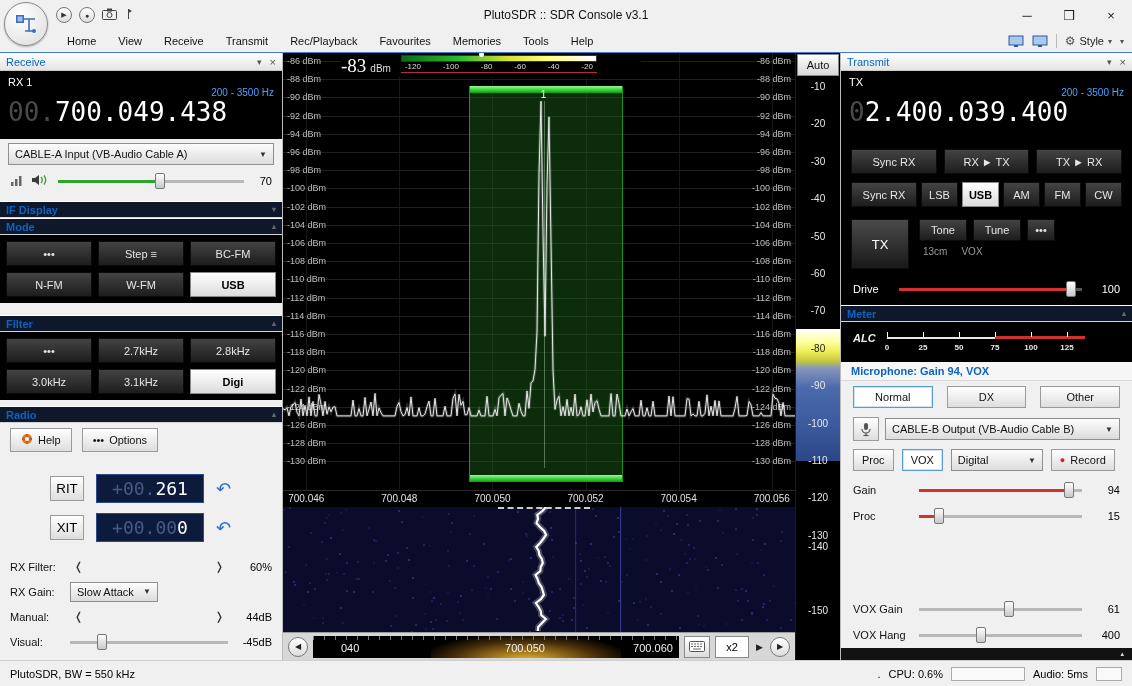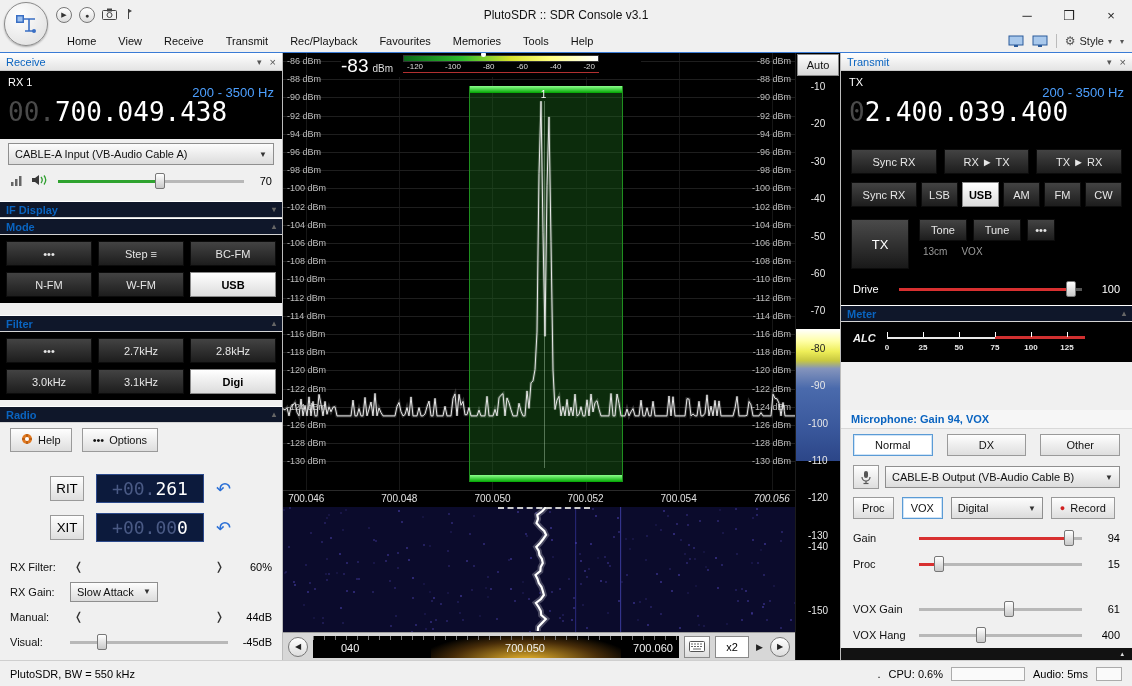--- a/index.html
+++ b/index.html
@@ -33,21 +33,21 @@
   .panel { background:#f0f0f0; display:flex; flex-direction:column; }
   .panel.receive { width:283px; border-right:1px solid #bcbcbc; }
   .panel.transmit { width:292px; border-left:1px solid #bcbcbc; }
   .panel-header { height:18px; flex:none; background:linear-gradient(#ffffff,#e4e4e4); display:flex; align-items:center; padding:0 6px; color:#0a64c0; font-size:11px; border-bottom:1px solid #c9c9c9; }
   .ph-icons { margin-left:auto; display:flex; gap:8px; color:#555; font-size:9px; align-items:center; }
   .ph-icons .x { font-size:11px; }
 
   .freq-block { background:#000; padding:3px 8px 5px 8px; flex:none; }
   .freq-row { display:flex; justify-content:space-between; align-items:center; height:16px; }
   .freq-row .rxl { color:#fff; font-size:11px; }
-  .freq-row .rng { color:#4da0ff; font-size:13px;margin-top:20px; }
+  .freq-row .rng { color:#4da0ff; font-size:10px;margin-top:20px; }
   .freq-display { font-family:"DejaVu Sans Mono", monospace; font-size:26px; line-height:44px; white-space:nowrap; letter-spacing:0; }
   .freq-display .dim { color:#4a4a4a; }
   .freq-display .lit { color:#ffffff; }
 
   .row { display:flex; align-items:center; flex:none; }
   .pad { padding:4px 8px; }
 
   .dropdown { height:22px; border:1px solid #8f8f8f; background:linear-gradient(#fdfdfd,#dcdcdc); display:flex; align-items:center; padding:0 6px; font-size:11px; color:#111; flex:1; }
   .dropdown .dd-arrow { margin-left:auto; font-size:8px; color:#333; }
 
@@ -88,21 +88,21 @@
   .dbm-label { position:absolute; font-size:9px; color:#bdbdbd; line-height:10px; }
   .dbm-label.l { left:4px; } .dbm-label.r { right:4px; }
   .band { position:absolute; top:33px; height:396px; background:rgba(30,110,30,0.40); border-left:1px solid #1f8f1f; border-right:1px solid #1f8f1f; }
   .band:before, .band:after { content:""; position:absolute; left:0; right:0; height:7px; background:linear-gradient(#8cff8c,#00a400); }
   .band:before { top:0; } .band:after { bottom:0; }
   .marker-line { position:absolute; top:48px; height:367px; width:1px; background:rgba(220,255,220,0.35); }
   .marker-label { position:absolute; top:36px; transform:translateX(-50%); color:#fff; font-size:10px; z-index:3; }
   svg.trace { position:absolute; left:0; top:0; z-index:2; }
   .meter-overlay { position:absolute; left:58px; top:0; width:300px; height:24px; background:#000; display:flex; align-items:flex-start; gap:10px; z-index:4; padding-top:2px; }
   .readout { display:flex; align-items:baseline; gap:4px; color:#fff; }
-  .readout .val { font-family:Liberation Sans, sans-serif; font-size:19px; }
+  .readout .val { font-family:Liberation Serif, serif; font-size:19px; }
   .readout .unit { font-size:10px; color:#ddd; }
   .meter-scale { width:196px; position:relative; }
   .grad-bar { height:7px; width:196px; background:linear-gradient(90deg,#0b6b1a,#2ebd2e 30%,#d8e22e 55%,#ffff80 75%,#ffffff 100%); border:1px solid #333; }
   .grad-dot { position:absolute; top:-3px; left:40%; width:5px; height:5px; border-radius:50%; background:#fff; }
   .meter-ticks { display:flex; justify-content:space-between; padding:0 4px; }
   .meter-ticks span { font-size:8px; color:#ddd; }
   .meter-redline { height:1px; background:#b23030; margin-top:1px; }
 
   .freq-axis { height:17px; position:relative; background:#000; border-top:1px solid #2a2a2a; flex:none; }
   .freq-label { position:absolute; top:2px; transform:translateX(-50%); font-size:10px; color:#e2e2e2; }
@@ -147,21 +147,21 @@
   .drive-row .dlbl { width:36px; font-size:11px; }
   .drive-row .dval { width:28px; text-align:right; font-size:11px; }
 
   .alc-meter { height:40px; background:#000; position:relative; flex:none; }
   .alc-lbl { position:absolute; left:12px; top:10px; color:#f0f0f0; font-style:italic; font-size:11px; font-weight:bold; }
   .alc-line { position:absolute; left:46px; width:190px; top:15px; height:2px; background:#e8e8e8; }
   .alc-red { position:absolute; left:154px; width:90px; top:14px; height:3px; background:#d03030; }
   .alc-tick { position:absolute; top:10px; width:1px; height:5px; background:#fff; }
   .alc-num { position:absolute; top:21px; transform:translateX(-50%); font-size:8px; color:#e8e8e8; font-weight:bold; }
 
-  .mic-sec { height:19px; background:#f6f6f6; display:flex; align-items:center; padding:0 10px; color:#0a64c0; font-weight:bold; font-size:11px; border-bottom:1px solid #d8d8d8; flex:none;margin-top:48px; }
+  .mic-sec { height:19px; background:#f6f6f6; display:flex; align-items:center; padding:0 10px; color:#0a64c0; font-weight:bold; font-size:11px; border-bottom:1px solid #d8d8d8; flex:none; }
   .mic-btn-row { display:flex; gap:14px; padding:5px 12px; flex:none; }
   .mic-btn-row .lt-btn { flex:1; height:22px; }
   .lt-btn.selected { background:#ffffff; border-color:#5b9bd5; box-shadow:inset 0 0 0 1px #cfe4f7; }
   .mic-dev-row { display:flex; gap:6px; padding:4px 12px; flex:none; align-items:center; }
   .sq-btn { width:26px; height:24px; border:1px solid #9a9a9a; background:linear-gradient(#fefefe,#dedede); display:flex; align-items:center; justify-content:center; flex:none; }
   .proc-row { display:flex; gap:8px; padding:4px 12px 6px 12px; flex:none; align-items:center; }
   .proc-row .lt-btn { height:22px; padding:0 8px; }
   .proc-row .dropdown { flex:none; width:92px; height:22px; }
   .rec-dot { color:#d02020; font-size:9px; }
   .tslider-row { display:flex; align-items:center; gap:8px; padding:3px 12px; height:26px; flex:none; }
@@ -517,21 +517,21 @@
           <span class="dbm-label r" style="top: 385.2px;">-128 dBm</span>
           <span class="dbm-label l" style="top: 403.4px;">-130 dBm</span>
           <span class="dbm-label r" style="top: 403.4px;">-130 dBm</span>
         </div>
       <div class="freq-axis">
           <span class="freq-label" style="left: 23.2727px;">700.046</span>
           <span class="freq-label" style="left: 116.364px;">700.048</span>
           <span class="freq-label" style="left: 209.455px;">700.050</span>
           <span class="freq-label" style="left: 302.545px;">700.052</span>
           <span class="freq-label" style="left: 395.636px;">700.054</span>
-          <span class="freq-label" style="left: 488.727px; font-style: italic;">700.056</span>
+          <span class="freq-label" style="left: 488.727px;">700.056</span>
         </div>
       <div class="waterfall">
         <div class="wf-dash" style="left:215px;width:92px;"></div>
         <svg id="wf-svg" width="512" height="125">
             <rect x="290" y="100" width="2" height="2" fill="rgba(70,60,165,0.53)"></rect>
             <rect x="324" y="105" width="2" height="2" fill="rgba(70,60,165,0.22)"></rect>
             <rect x="416" y="13" width="2" height="2" fill="rgba(70,60,165,0.45)"></rect>
             <rect x="404" y="17" width="2" height="2" fill="rgba(70,60,165,0.41)"></rect>
             <rect x="213" y="111" width="2" height="2" fill="rgba(70,60,165,0.43)"></rect>
             <rect x="112" y="108" width="2" height="2" fill="rgba(70,60,165,0.28)"></rect>

